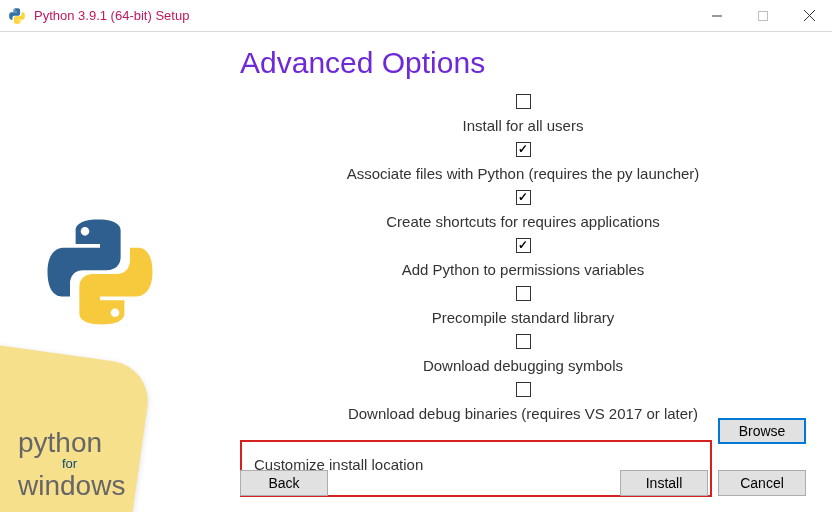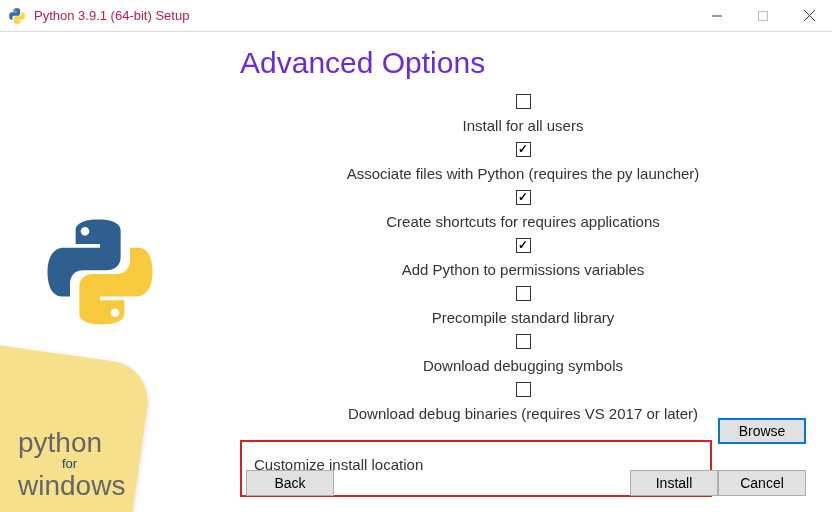--- a/index.html
+++ b/index.html
@@ -101,22 +101,22 @@
     border:2px solid #0078d7; background:#e1e1e1;
     font-size:14px; color:#000;
     display:flex; align-items:center; justify-content:center;
   }
   .footer-btns { position:absolute; bottom:16px; left:0; right:0; padding:0 26px 0 10px;}
   .btn {
     width:88px; height:26px; border:1px solid #adadad; background:#e1e1e1;
     font-size:14px; display:inline-flex; align-items:center; justify-content:center;
     color:#000;
   }
-  .btn.back { margin-left: 6px;}
-  .right-btns { float:right; display:flex; }
+  .btn.back { }
+  .right-btns { float:right; display:flex; gap:10px;}
 </style>
 </head>
 <body>
 
 <div class="titlebar">
   <span class="app-icon">
     <svg width="18" height="18" viewBox="0 0 64 64">
       <path fill="#3573a6" d="M31 4c-13 0-12 6-12 6v7h13v2H12s-8 0-8 13 7 13 7 13h5v-7s0-7 7-7h13s7 0 7-7V10s1-6-12-6zm-7 4a2 2 0 110 4 2 2 0 010-4z"></path>
       <path fill="#ffd43b" d="M33 60c13 0 12-6 12-6v-7H32v-2h20s8 0 8-13-7-13-7-13h-5v7s0 7-7 7H28s-7 0-7 7v14s-1 6 12 6zm7-4a2 2 0 110-4 2 2 0 010 4z"></path>
     </svg>

